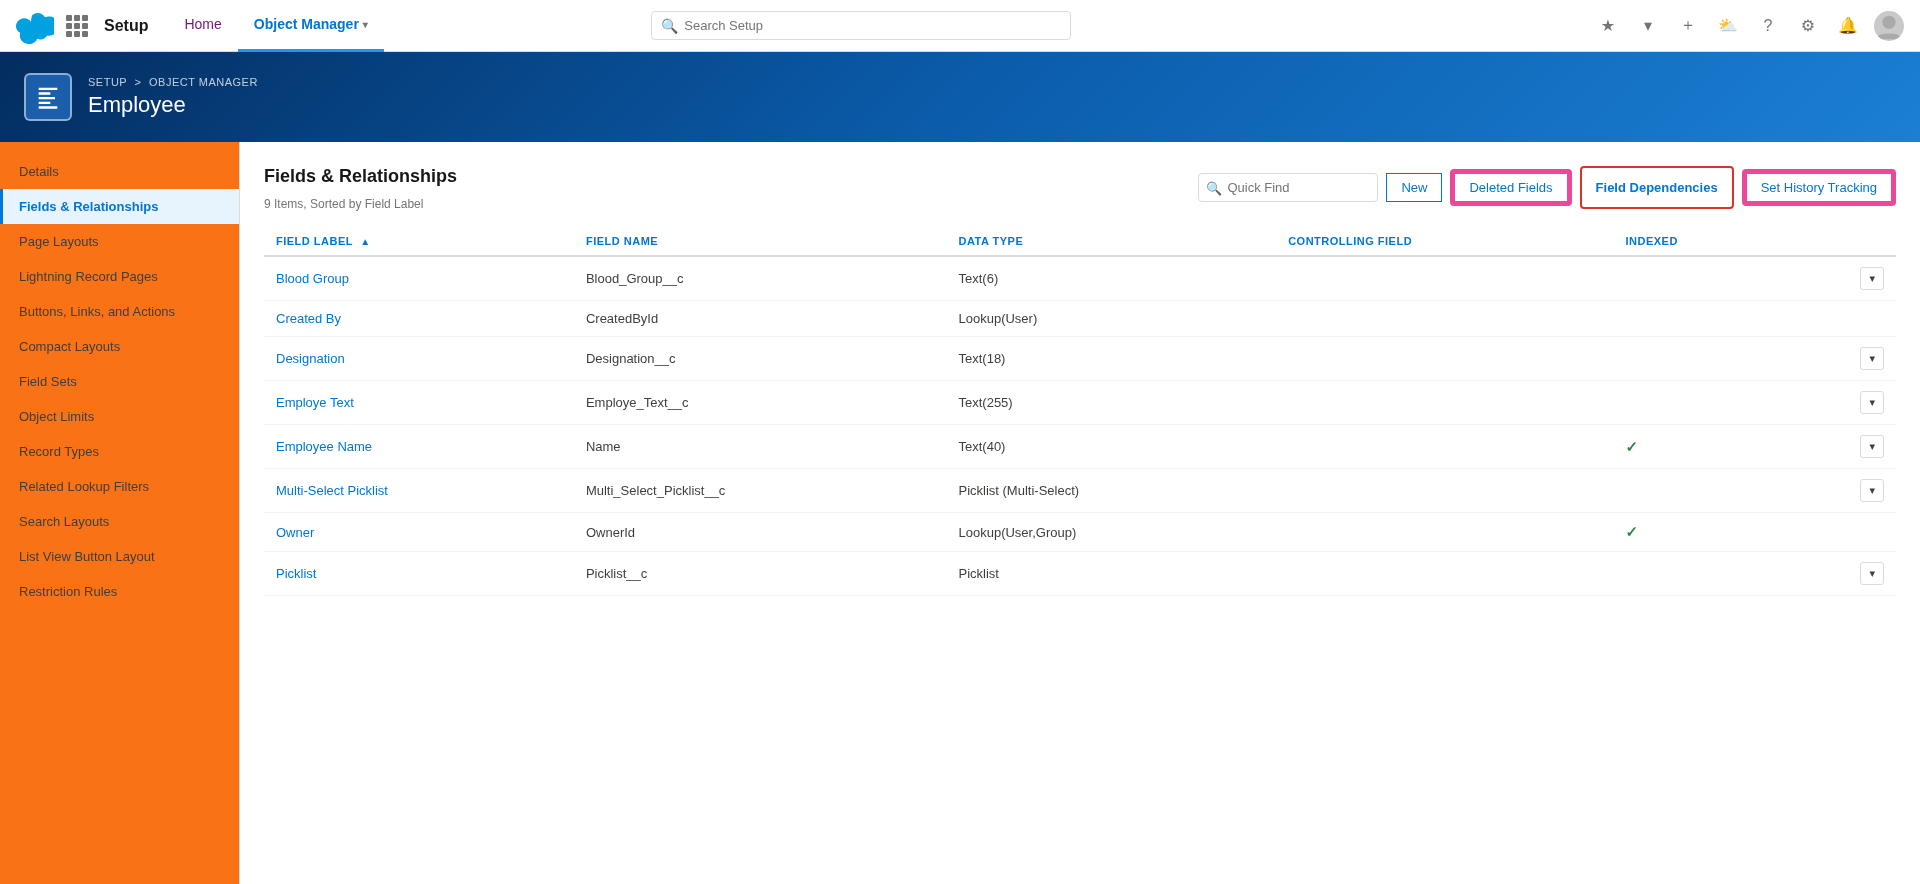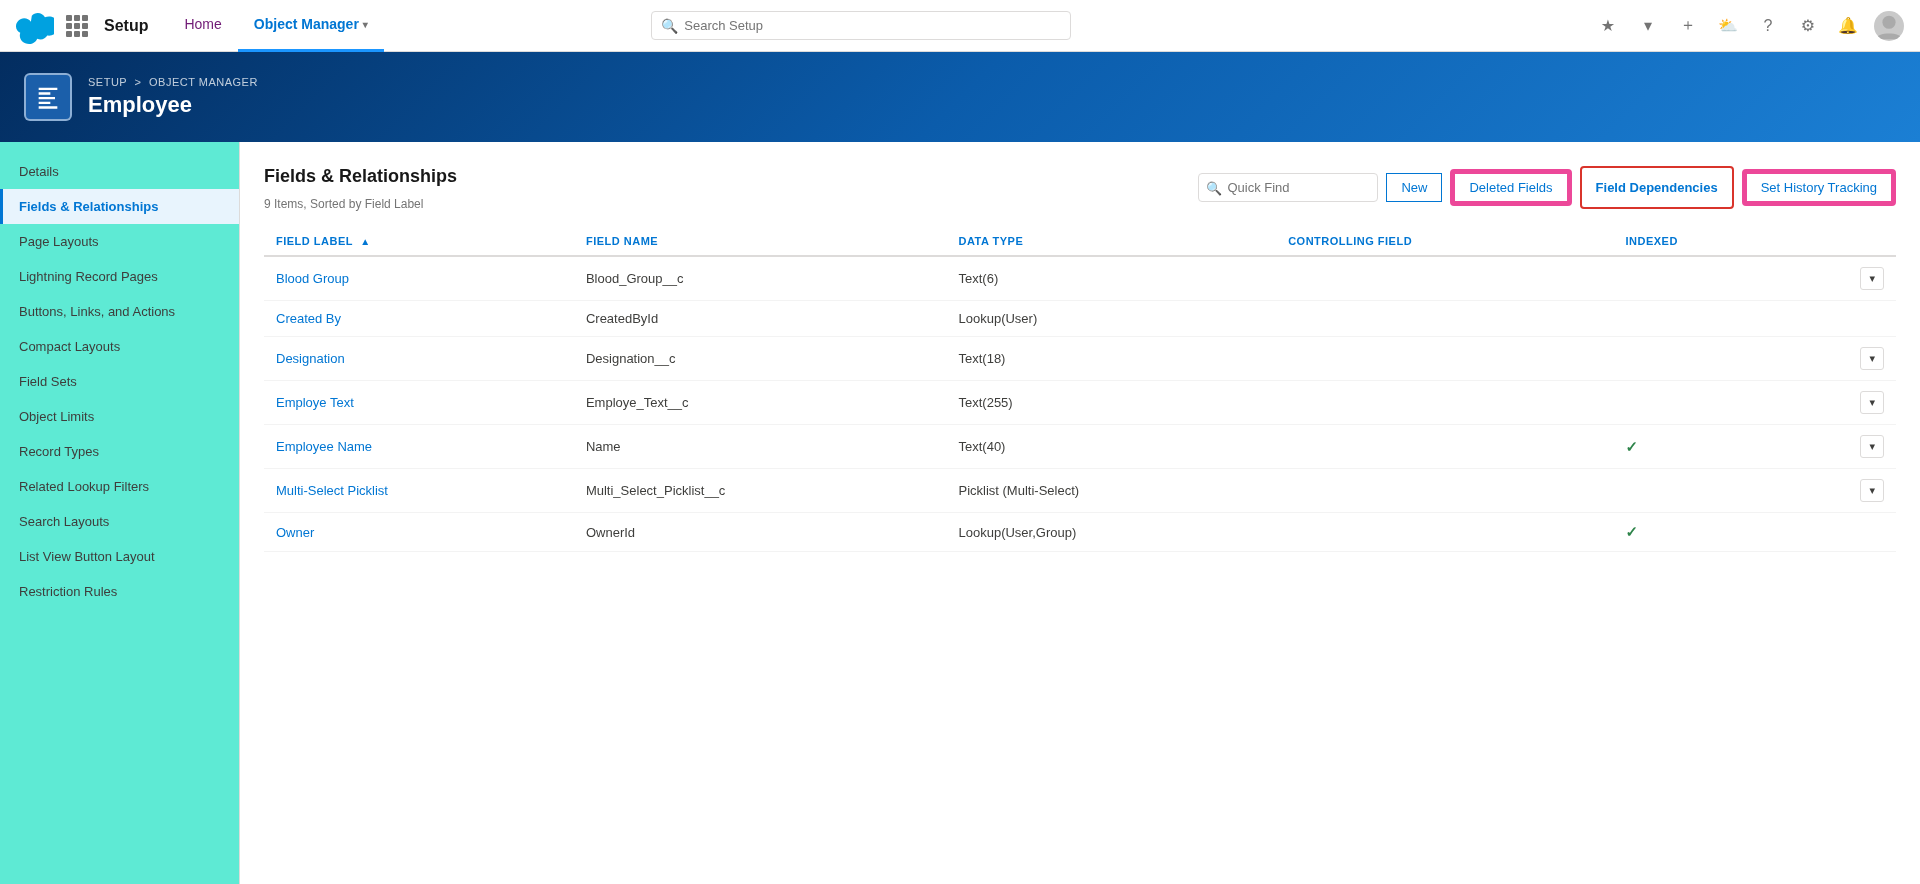--- a/index.html
+++ b/index.html
@@ -142,37 +142,37 @@
     .page-header-text { display: flex; flex-direction: column; gap: 4px; }
     .breadcrumb-row {
       font-size: 11px;
       color: rgba(255,255,255,0.75);
       text-transform: uppercase;
       letter-spacing: 0.5px;
     }
     .breadcrumb-row .sep { margin: 0 4px; }
     .page-title {
       font-size: 22px;
-      font-weight: 700;
+      font-weight: 400;
       color: #fff;
     }
 
     
     .main-content {
       display: flex;
       height: calc(100vh - 52px - 90px);
       background: #fff;
     }
 
     
     .sidebar {
       width: 240px;
       min-width: 240px;
       border-right: 1px solid #dddbda;
-      background: #5eead4;
+      background: #f97316;
       overflow-y: auto;
       padding-top: 12px;
       position: relative;
     }
     .sidebar-item {
       padding: 10px 16px;
       font-size: 13px;
       color: #3e3e3c;
       cursor: pointer;
       border-left: 3px solid transparent;
@@ -494,16 +494,26 @@
             </td>
           </tr>
           <tr>
             <td><a class="field-label-link">Owner</a></td>
             <td>OwnerId</td>
             <td>Lookup(User,Group)</td>
             <td></td>
             <td><span class="checkmark">✓</span></td>
             <td></td>
           </tr>
+          <tr>
+            <td><a class="field-label-link">Picklist</a></td>
+            <td>Picklist__c</td>
+            <td>Picklist</td>
+            <td></td>
+            <td></td>
+            <td>
+              <button class="row-action-btn">▾</button>
+            </td>
+          </tr>
         </tbody>
     </table>
   </div>
 </div>
 
 </body></html>

